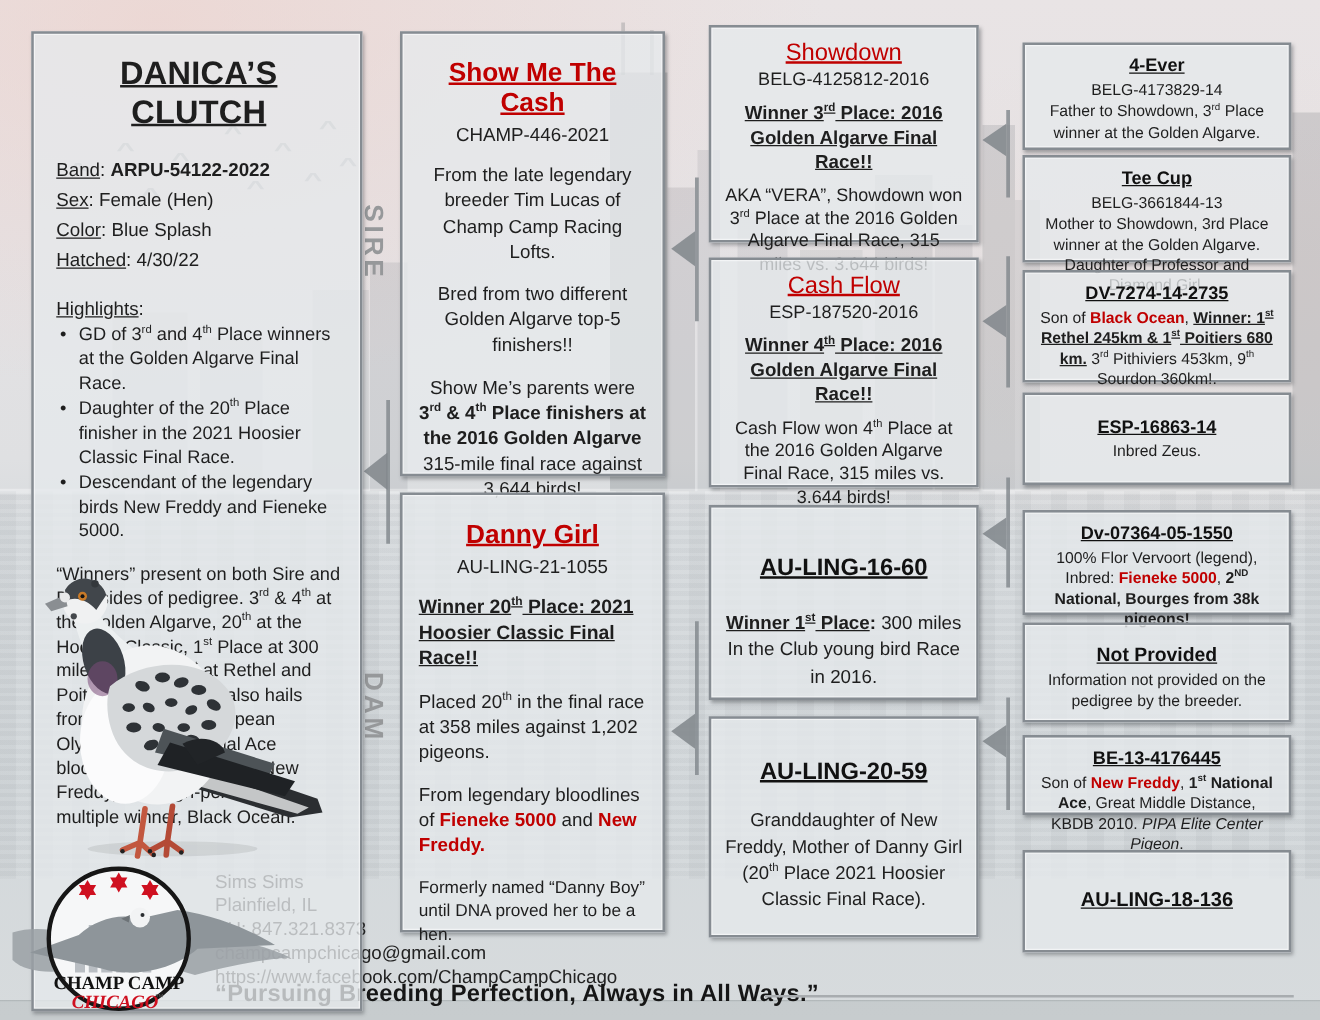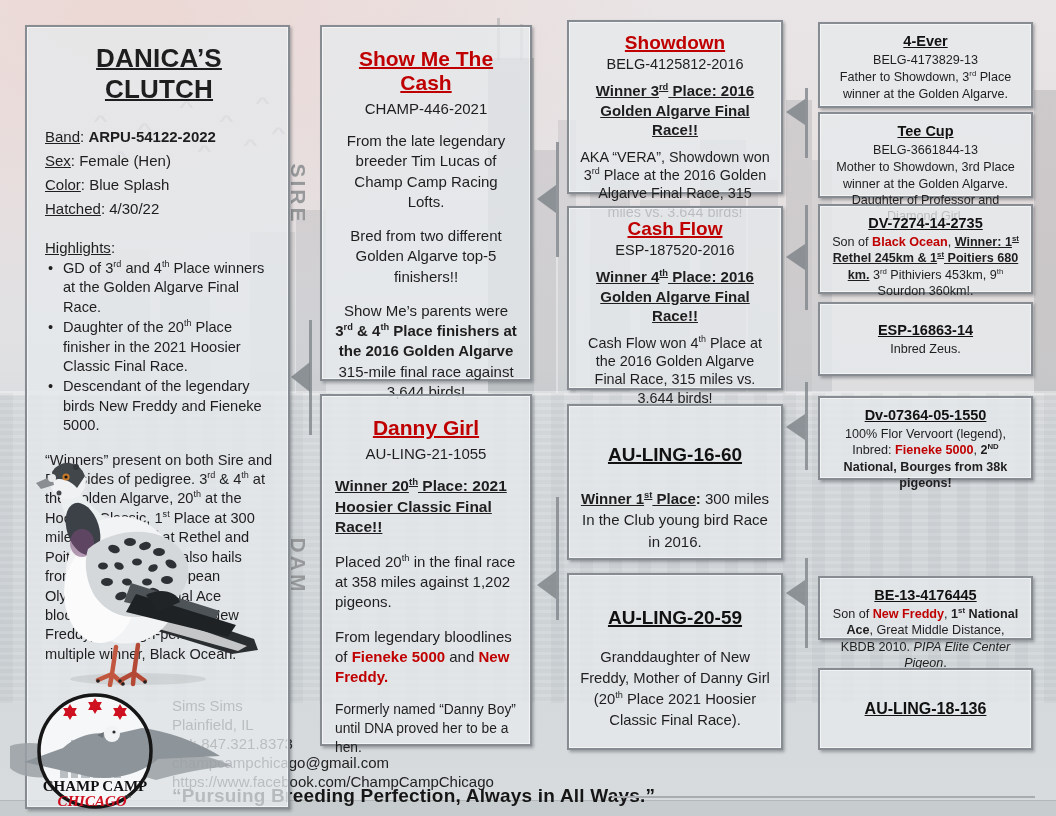--- a/index.html
+++ b/index.html
@@ -40,27 +40,27 @@
   
   .pbox{padding:10px 13px;text-align:center;font-size:15px;}
   .ptitle{color:#C00000;font-size:21px;font-weight:700;text-decoration:underline;text-decoration-thickness:2px;margin:10px 0 5px;}
   .pband{font-size:15px;}
   .pp{margin-top:14px;line-height:1.35;text-align:center;}
   .left-al{text-align:left;}
   .winner-line{font-size:15.5px;line-height:1.33;margin-top:14px;}
   .small-note{font-size:13.8px;}
   
   .gpbox{padding:6px 11px;text-align:center;font-size:14.5px;}
-  .gptitle{color:#C00000;font-size:19px;font-weight:700;text-decoration:underline;text-decoration-thickness:2px;margin:4px 0 2px;}
+  .gptitle{color:#C00000;font-size:19px;font-weight:400;text-decoration:underline;text-decoration-thickness:2px;margin:4px 0 2px;}
   .gpband{font-size:14.5px;}
   .gwinner{font-size:15px;line-height:1.3;margin-top:9px;}
   .gbodytxt{margin-top:8px;line-height:1.28;font-size:14.4px;}
   .bandtitle{font-size:19px;font-weight:700;text-decoration:underline;text-decoration-thickness:2px;color:#111;}
   
-  .gbox{padding:5px 9px;text-align:center;font-size:12.6px;line-height:1.3;}
+  .gbox{padding:5px 9px;text-align:center;font-size:12.6px;line-height:1.3;margin-top:12px;}
   .gtitle{font-size:14.5px;font-weight:700;text-decoration:underline;margin:3px 0 1px;color:#111;}
   .gband{margin:0;}
   .gbody{margin-top:1px;}
   .center-v{display:flex;align-items:center;justify-content:center;}
   
   .vline{position:absolute;width:3px;background:rgba(128,134,139,0.8);}
   .ahead{position:absolute;width:0;height:0;border-top:14px solid transparent;border-bottom:14px solid transparent;border-right:19px solid rgba(128,134,139,0.85);}
   .ahead-big{border-top-width:15px;border-bottom-width:15px;}
   .ahead-sm{border-top-width:13px;border-bottom-width:13px;}
   .side-label{position:absolute;width:100px;height:26px;text-align:center;transform:rotate(90deg);
@@ -255,39 +255,43 @@
     <p class="gbodytxt" style="margin-top:22px;line-height:1.42;font-size:15px;"><span class="bu">Winner 1</span><span class="bu sup">st</span><span class="bu"> Place</span><span class="b">:</span><span> 300 miles In the Club young bird Race in 2016.</span></p>
   </section>
 
   <section class="box gpbox z2" style="left:567px;top:573px;width:216px;height:177px;padding-top:32px;">
     <h3 class="bandtitle" style="margin:0;">AU-LING-20-59</h3>
     <p class="gbodytxt" style="margin-top:18px;line-height:1.42;font-size:14.8px;"><span>Granddaughter of New Freddy,  Mother  of Danny Girl (20</span><span class="sup">th</span><span> Place 2021 Hoosier Classic Final Race).</span></p>
   </section>
 
   <section class="box gbox z2" style="left:818px;top:22px;width:215px;height:86px;">
     <h4 class="gtitle">4-Ever</h4>
-    <p class="gband">BELG-4173829-13</p>
+    <p class="gband">BELG-4173829-14</p>
     <p class="gbody"><span>Father to Showdown,  3</span><span class="sup">rd</span><span> Place winner at the Golden Algarve.</span></p>
   </section>
   <section class="box gbox z2" style="left:818px;top:112px;width:215px;height:86px;">
     <h4 class="gtitle">Tee Cup</h4>
     <p class="gband">BELG-3661844-13</p>
     <p class="gbody"><span>Mother to Showdown, 3rd Place winner at the Golden Algarve. Daughter of Professor and Diamond Girl.</span></p>
   </section>
   <section class="box gbox z2" style="left:818px;top:204px;width:215px;height:90px;">
     <h4 class="gtitle">DV-7274-14-2735</h4>
     <p class="gbody"><span>Son of </span><span class="red">Black Ocean</span><span>, </span><span class="bu">Winner: 1</span><span class="bu sup">st</span><span class="bu"> Rethel 245km &amp; 1</span><span class="bu sup">st</span><span class="bu"> Poitiers 680 km.</span><span> 3</span><span class="sup">rd</span><span> Pithiviers 453km, 9</span><span class="sup">th</span><span> Sourdon 360km!.</span></p>
   </section>
   <section class="box gbox z2" style="left:818px;top:302px;width:215px;height:74px;padding-top:14px;">
     <h4 class="gtitle">ESP-16863-14</h4>
     <p class="gbody"><span>Inbred Zeus.</span></p>
   </section>
   <section class="box gbox z2" style="left:818px;top:396px;width:215px;height:84px;">
     <h4 class="gtitle">Dv-07364-05-1550</h4>
     <p class="gbody"><span>100% Flor Vervoort (legend), Inbred: </span><span class="red">Fieneke 5000</span><span>, </span><span class="b">2</span><span class="b sup">ND</span><span class="b"> National, Bourges from 38k pigeons!</span></p>
+  </section>
+  <section class="box gbox z2" style="left:818px;top:486px;width:215px;height:80px;padding-top:12px;">
+    <h4 class="gtitle" style="font-size:15.5px;">Not Provided</h4>
+    <p class="gbody"><span>Information not provided on the pedigree by the breeder.</span></p>
   </section>
   <section class="box gbox z2" style="left:818px;top:576px;width:215px;height:64px;">
     <h4 class="gtitle">BE-13-4176445</h4>
     <p class="gbody"><span>Son of </span><span class="red">New Freddy</span><span>, </span><span class="b">1</span><span class="b sup">st</span><span class="b"> National Ace</span><span>, Great Middle Distance, KBDB 2010. </span><span class="i">PIPA Elite Center  Pigeon</span><span>.</span></p>
   </section>
   <section class="box gbox center-v z2" style="left:818px;top:668px;width:215px;height:82px;">
     <h4 class="gtitle" style="font-size:16px;margin:0;">AU-LING-18-136</h4>
   </section>
 
   <svg class="z3" style="position:absolute;left:8px;top:688px;" width="230" height="126" viewBox="0 0 230 126">

